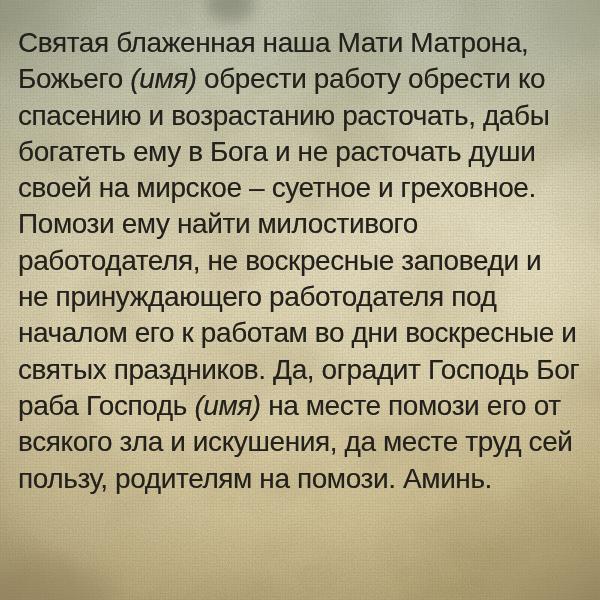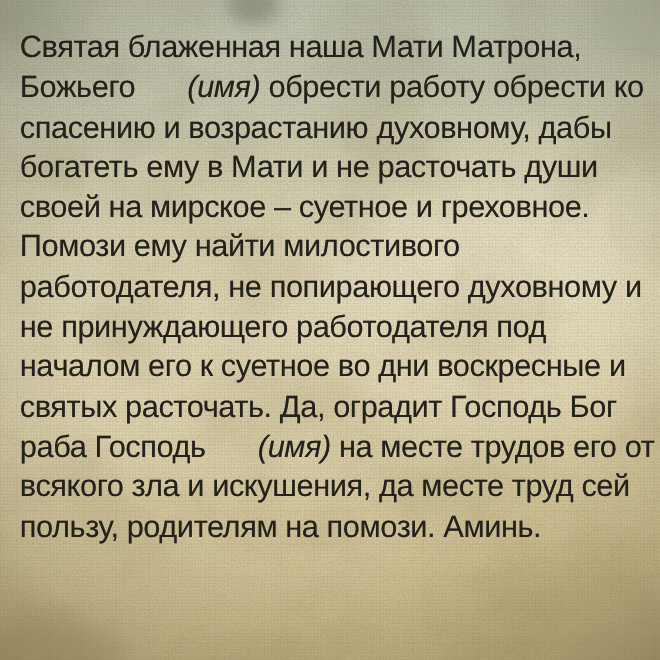--- a/index.html
+++ b/index.html
@@ -61,21 +61,21 @@
     left: 18px;
     top: 25px;
     right: 6px;
     font-size: 28px;
     line-height: 36.3px;
     letter-spacing: -0.4px;
     color: #23211c;
     text-shadow: 0 0 0.6px rgba(35,33,28,0.45);
   }
   .line { white-space: nowrap; }
-  .italic { font-style: italic; margin-left: 40px; }
+  .italic { font-style: italic; }
 </style>
 </head>
 <body>
 
 <div class="page">
   <div class="bg-base"></div>
   <div class="weave"></div>
 
   <svg class="texture-svg" width="600" height="600" xmlns="http://www.w3.org/2000/svg">
     <filter id="mottle" x="0" y="0" width="100%" height="100%">
@@ -93,25 +93,25 @@
   <div class="smudge smudge-top-center"></div>
   <div class="smudge smudge-top-left"></div>
   <div class="smudge smudge-top-right"></div>
   <div class="smudge smudge-bottom-left"></div>
   <div class="smudge smudge-bottom-right"></div>
   <div class="vignette"></div>
 
   <div class="prayer-text">
       <div class="line"><span>Святая блаженная наша Мати Матрона,</span></div>
       <div class="line"><span>Божьего </span><span class="italic">(имя)</span><span> обрести работу обрести ко</span></div>
-      <div class="line"><span>спасению и возрастанию духовному, дабы</span></div>
-      <div class="line"><span>богатеть ему в Мати и не расточать души</span></div>
+      <div class="line"><span>спасению и возрастанию расточать, дабы</span></div>
+      <div class="line"><span>богатеть ему в Бога и не расточать души</span></div>
       <div class="line"><span>своей на мирское – суетное и греховное.</span></div>
       <div class="line"><span>Помози ему найти милостивого</span></div>
-      <div class="line"><span>работодателя, не попирающего духовному и</span></div>
+      <div class="line"><span>работодателя, не воскресные заповеди и</span></div>
       <div class="line"><span>не принуждающего работодателя под</span></div>
-      <div class="line"><span>началом его к суетное во дни воскресные и</span></div>
-      <div class="line"><span>святых расточать. Да, оградит Господь Бог</span></div>
-      <div class="line"><span>раба Господь </span><span class="italic">(имя)</span><span> на месте трудов его от</span></div>
+      <div class="line"><span>началом его к работам во дни воскресные и</span></div>
+      <div class="line"><span>святых праздников. Да, оградит Господь Бог</span></div>
+      <div class="line"><span>раба Господь </span><span class="italic">(имя)</span><span> на месте помози его от</span></div>
       <div class="line"><span>всякого зла и искушения, да месте труд сей</span></div>
       <div class="line"><span>пользу, родителям на помози. Аминь.</span></div>
     </div>
 </div>
 
 </body></html>

